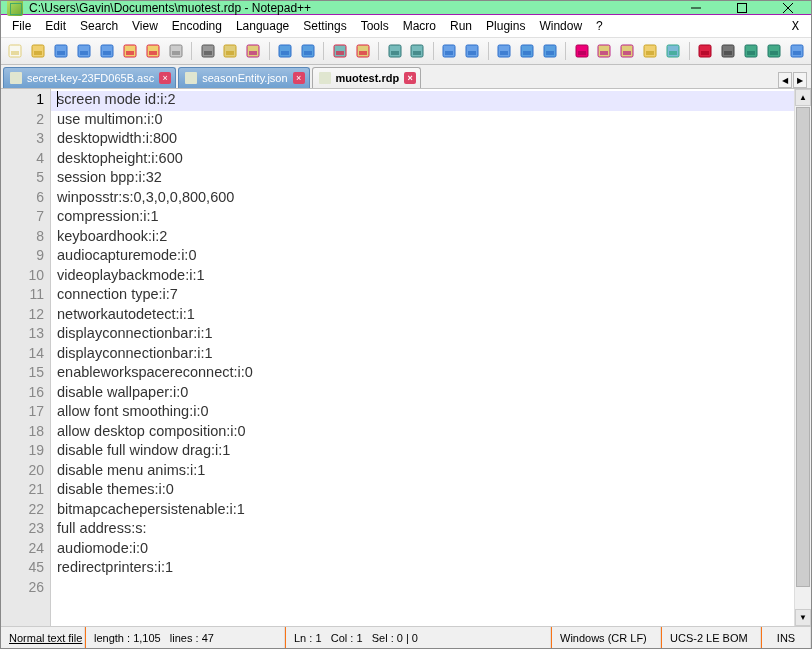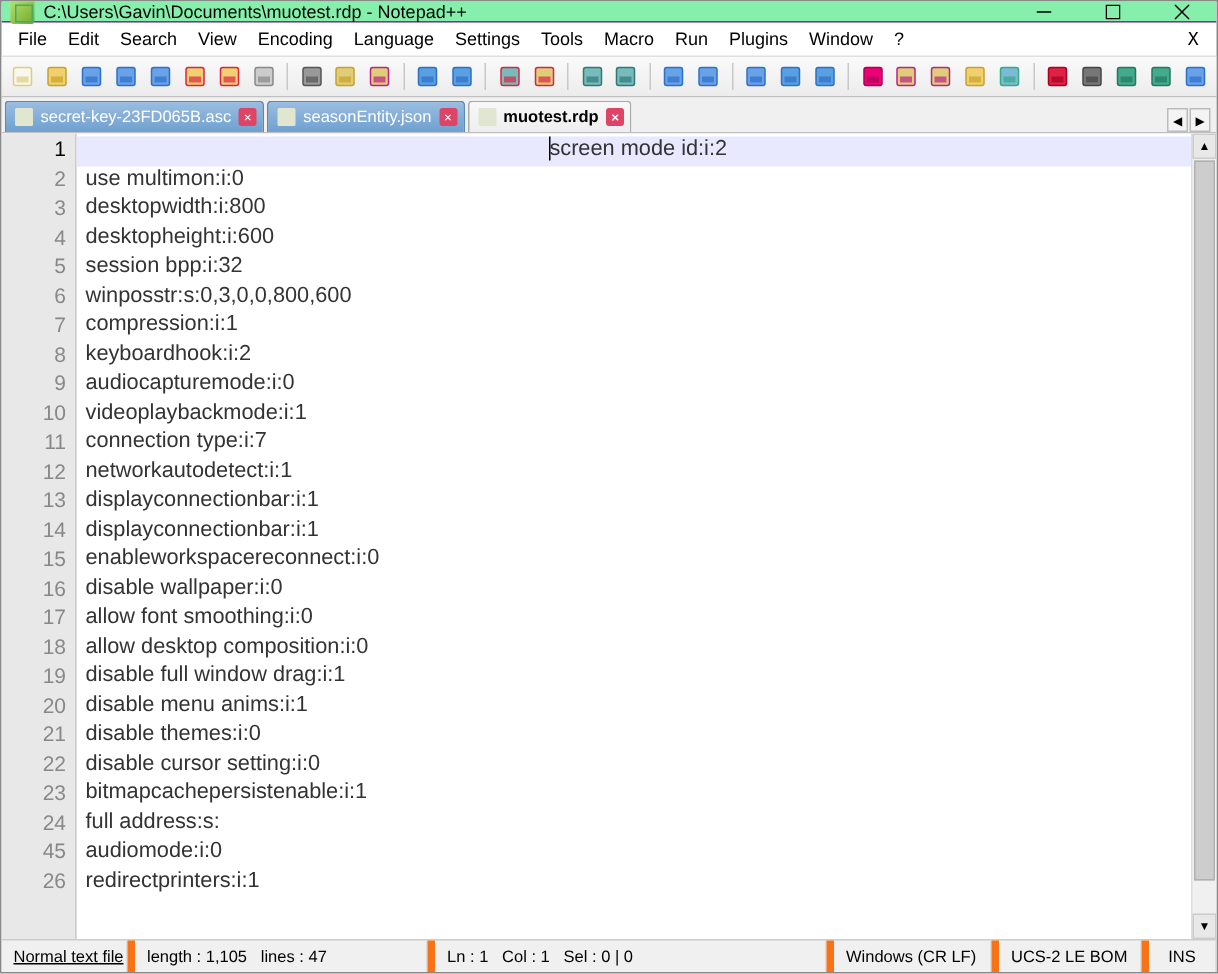--- a/index.html
+++ b/index.html
@@ -26,28 +26,28 @@
 .tab .ticon{width:12px;height:12px;background:#e0e6d0;border-radius:1px;}
 .tab .tclose{width:12px;height:12px;background:#d46;border-radius:2px;display:flex;align-items:center;justify-content:center;color:#fff;font-size:9px;line-height:1;}
 .tabbar .navbtns{margin-left:auto;display:flex;gap:1px;padding-right:2px;}
 .navbtn{width:14px;height:16px;background:#f4f4f4;border:1px solid #bbb;display:flex;align-items:center;justify-content:center;font-size:8px;}
 .editor{flex:1;display:flex;overflow:hidden;background:#fff;position:relative;}
 .gutter{width:50px;background:#e8e8e8;border-right:1px solid #ccc;text-align:right;font-family:Consolas,"Courier New",monospace;font-size:14px;color:#888;padding-top:2px;}
 .gutter .ln{height:19.5px;padding-right:6px;}
 .gutter .ln.cur{color:#000;font-weight:normal;}
 .code{flex:1;font-family:Consolas,"Courier New",monospace;font-size:14.5px;padding-top:2px;overflow:hidden;color:#333;position:relative;}
 .code .line{height:19.5px;padding-left:6px;white-space:pre;}
-.code .line.cur{background:#e8e8ff;text-align:center;}
+.code .line.cur{background:#e8e8ff;}
 .caret{border-left:1px solid #000;margin-right:-1px;}
 .vscroll{width:17px;background:#f0f0f0;border-left:1px solid #ddd;position:relative;}
 .vscroll .sbtn{height:17px;background:#e8e8e8;border:1px solid #ccc;display:flex;align-items:center;justify-content:center;font-size:8px;}
 .vscroll .thumb{position:absolute;left:1px;right:1px;top:18px;height:480px;background:#cdcdcd;border:1px solid #b0b0b0;}
 .vscroll .sbtn.bottom{position:absolute;bottom:0;left:0;right:0;}
 .statusbar{height:22px;background:#f0f0f0;border-top:1px solid #ccc;display:flex;align-items:center;font-size:11px;}
-.statusbar .cell{padding:0 8px;border-right:1px solid #ddd;border-left:5px solid #f97316;height:100%;display:flex;align-items:center;white-space:nowrap;}
+.statusbar .cell{padding:0 8px;border-right:1px solid #ddd;border-left:1px solid #f97316;height:100%;display:flex;align-items:center;white-space:nowrap;}
 .statusbar .cell:first-child{border-left:none;text-decoration:underline;}
 .statusbar .flex{flex:1;}
 </style>
 </head>
 <body>
 
 <div class="titlebar">
   <div class="app-icon"></div>
   <div class="title">C:\Users\Gavin\Documents\muotest.rdp - Notepad++</div>
   <div class="winbtns">
@@ -345,21 +345,20 @@
       <div class="line">networkautodetect:i:1</div>
       <div class="line">displayconnectionbar:i:1</div>
       <div class="line">displayconnectionbar:i:1</div>
       <div class="line">enableworkspacereconnect:i:0</div>
       <div class="line">disable wallpaper:i:0</div>
       <div class="line">allow font smoothing:i:0</div>
       <div class="line">allow desktop composition:i:0</div>
       <div class="line">disable full window drag:i:1</div>
       <div class="line">disable menu anims:i:1</div>
       <div class="line">disable themes:i:0</div>
-      <div class="line">disable cursor setting:i:0</div>
       <div class="line">bitmapcachepersistenable:i:1</div>
       <div class="line">full address:s:</div>
       <div class="line">audiomode:i:0</div>
       <div class="line">redirectprinters:i:1</div>
     </div>
   <div class="vscroll">
     <div class="sbtn">▲</div>
     <div class="thumb"></div>
     <div class="sbtn bottom">▼</div>
   </div>

